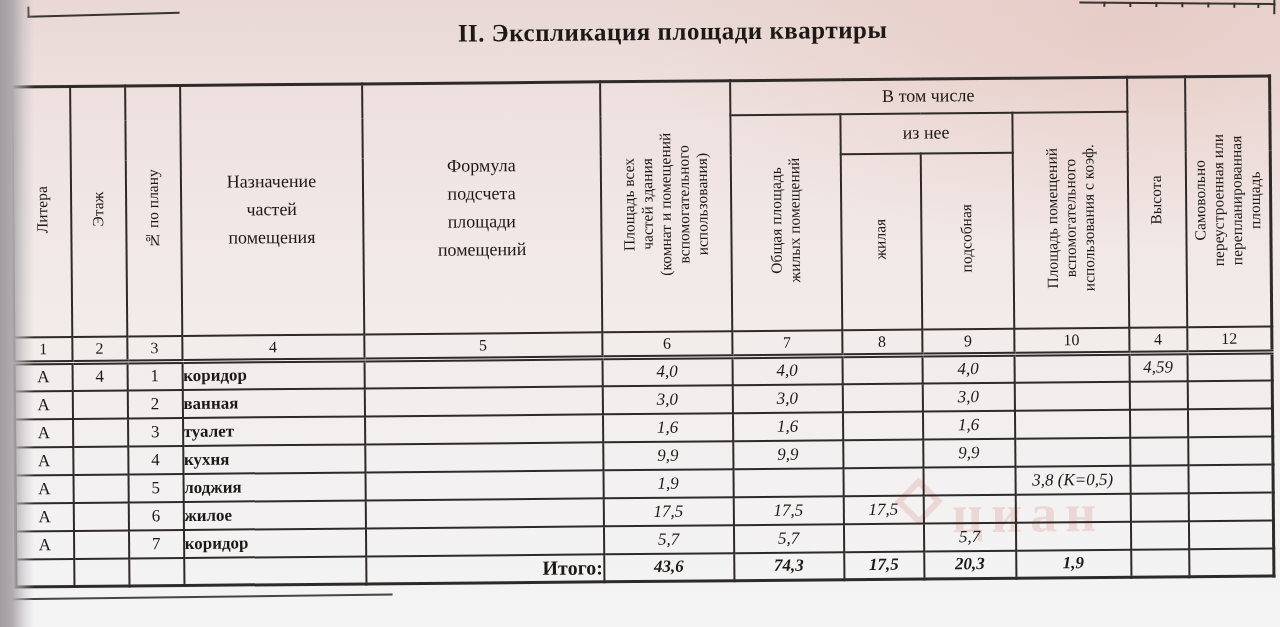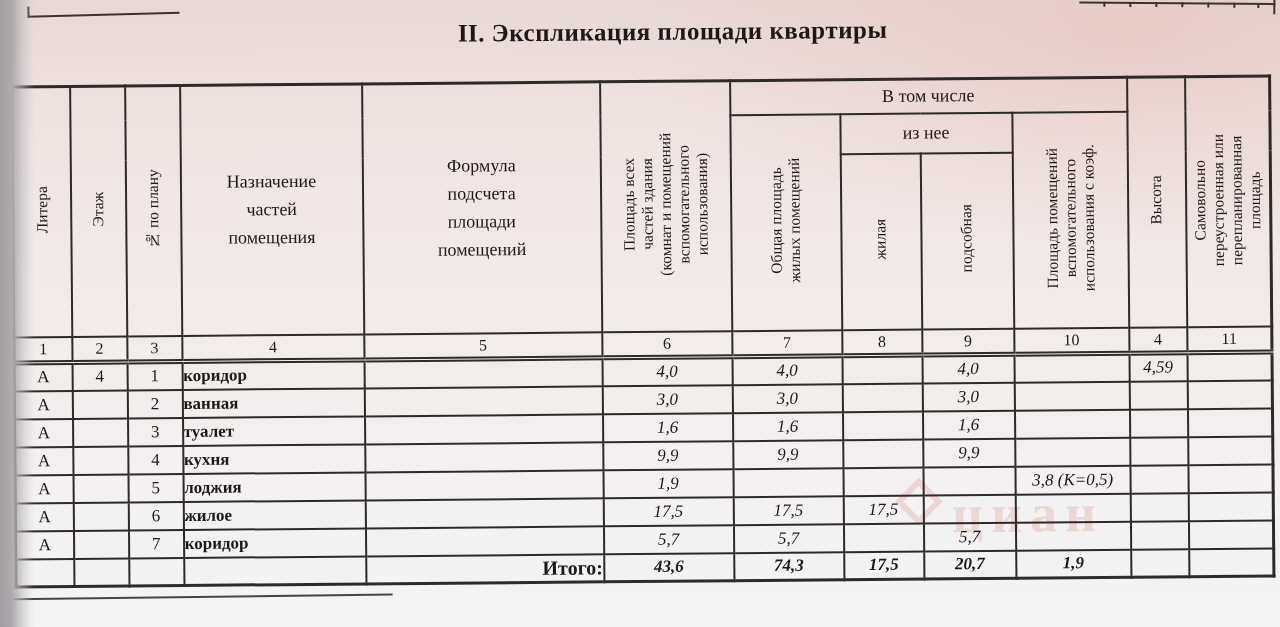--- a/index.html
+++ b/index.html
@@ -140,21 +140,21 @@
         <td>2</td>
         <td>3</td>
         <td>4</td>
         <td>5</td>
         <td>6</td>
         <td>7</td>
         <td>8</td>
         <td>9</td>
         <td>10</td>
         <td>4</td>
-        <td>11</td>
+        <td>12</td>
       </tr>
     </thead>
     <tbody>
         <tr>
           <td class="c1">А</td>
           <td class="c2">4</td>
           <td class="c3">1</td>
           <td class="c4">коридор</td>
           <td class="c5"></td>
           <td class="c6">4,0</td>
@@ -251,20 +251,20 @@
         </tr>
         <tr>
           <td class="c1"></td>
           <td class="c2"></td>
           <td class="c3"></td>
           <td class="c4"></td>
           <td class="total-label">Итого:</td>
           <td class="c6 total-val">43,6</td>
           <td class="c7 total-val">74,3</td>
           <td class="c8 total-val">17,5</td>
-          <td class="c9 total-val">20,7</td>
+          <td class="c9 total-val">20,3</td>
           <td class="c10 total-val">1,9</td>
           <td class="c11 total-val"></td>
           <td class="c12 total-val"></td>
         </tr>
       </tbody>
   </table>
 </div>
 
 </body></html>

